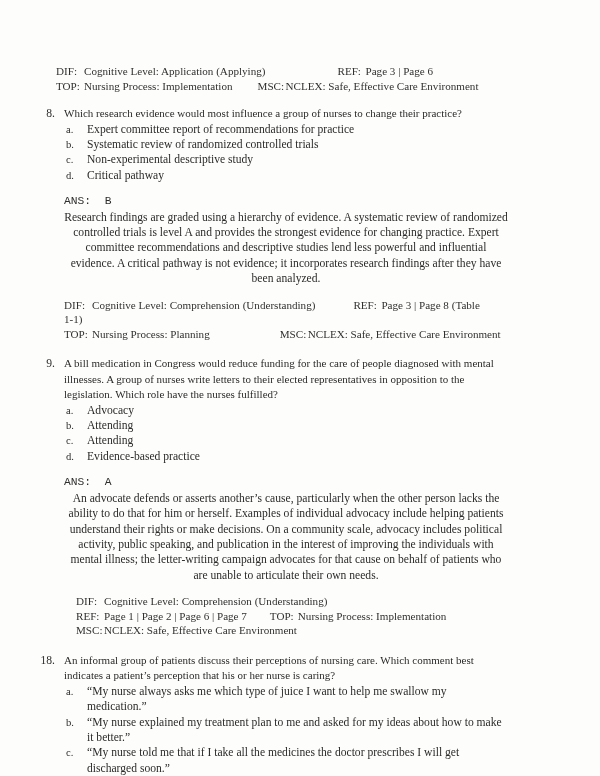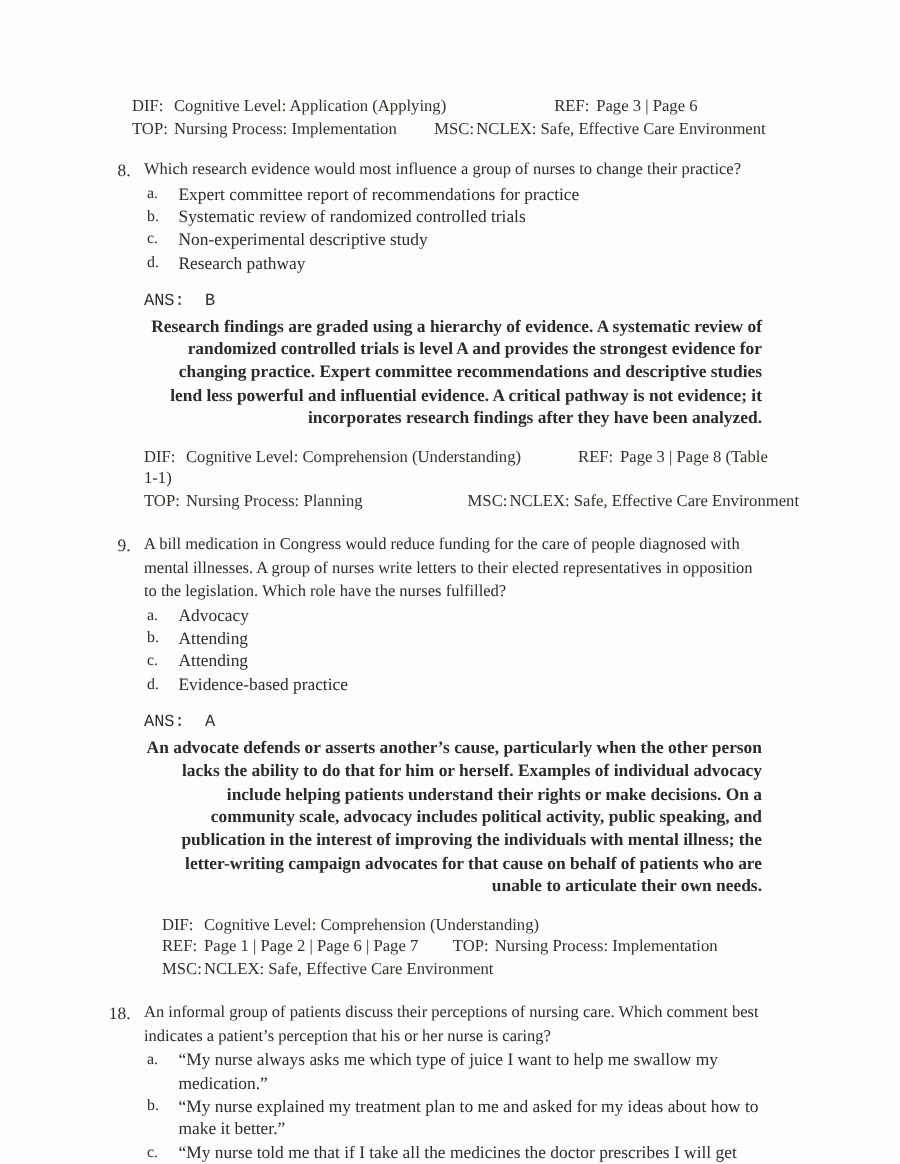--- a/index.html
+++ b/index.html
@@ -13,21 +13,21 @@
     font-family: "Liberation Serif", "DejaVu Serif", serif;
     color: #2e2e2e;
     overflow: hidden;
   }
   .page {
     position: relative;
     width: 600px;
     height: 776px;
     background: #fdfdfb;
     box-sizing: border-box;
-    padding: 64px 92px 0 66px;
+    padding: 64px 92px 0 34px;
   }
   .meta-block {
     font-size: 11.1px;
     line-height: 14.6px;
     margin-left: 22px;
     color: #31312f;
   }
   .meta-line {
     display: block;
     white-space: pre;
@@ -82,23 +82,22 @@
   }
   .ans {
     font-size: 11.3px;
     line-height: 15.4px;
     white-space: pre;
     font-family: Liberation Mono, monospace;
   }
   .rationale {
     font-size: 11.6px;
     line-height: 15.4px;
-    text-align: right;
+    text-align: center;
     color: #2b2b2b;
-    font-weight: bold;
   }
 </style>
 </head>
 <body>
 
 <div class="page">
 
   <div class="meta-block">
     <span class="meta-line"><span class="lbl">DIF:</span><span>Cognitive Level: Application (Applying)</span><span style="display:inline-block;width:72px"></span><span class="lbl">REF:</span><span>Page 3 | Page 6</span></span>
     <span class="meta-line"><span class="lbl">TOP:</span><span>Nursing Process: Implementation</span><span style="display:inline-block;width:25px"></span><span class="lbl">MSC:</span><span>NCLEX: Safe, Effective Care Environment</span></span>
@@ -106,21 +105,21 @@
 
   <div class="gap-md"></div>
 
   <div class="qitem">
     <span class="qnum">8.</span>
     <div class="qtext">Which research evidence would most influence a group of nurses to change their practice?</div>
     <ul class="options">
       <li class="option"><span class="olet">a.</span><span>Expert committee report of recommendations for practice</span></li>
       <li class="option"><span class="olet">b.</span><span>Systematic review of randomized controlled trials</span></li>
       <li class="option"><span class="olet">c.</span><span>Non-experimental descriptive study</span></li>
-      <li class="option"><span class="olet">d.</span><span>Research pathway</span></li>
+      <li class="option"><span class="olet">d.</span><span>Critical pathway</span></li>
     </ul>
 
     <div class="gap-sm"></div>
 
     <div class="ans"><span>ANS:</span>  <span>B</span></div>
     <div class="rationale">Research findings are graded using a hierarchy of evidence. A systematic review of randomized controlled trials is level A and provides the strongest evidence for changing practice. Expert committee recommendations and descriptive studies lend less powerful and influential evidence. A critical pathway is not evidence; it incorporates research findings after they have been analyzed.</div>
 
     <div class="gap-sm"></div>
 
     <div class="meta-block" style="margin-left:0">

